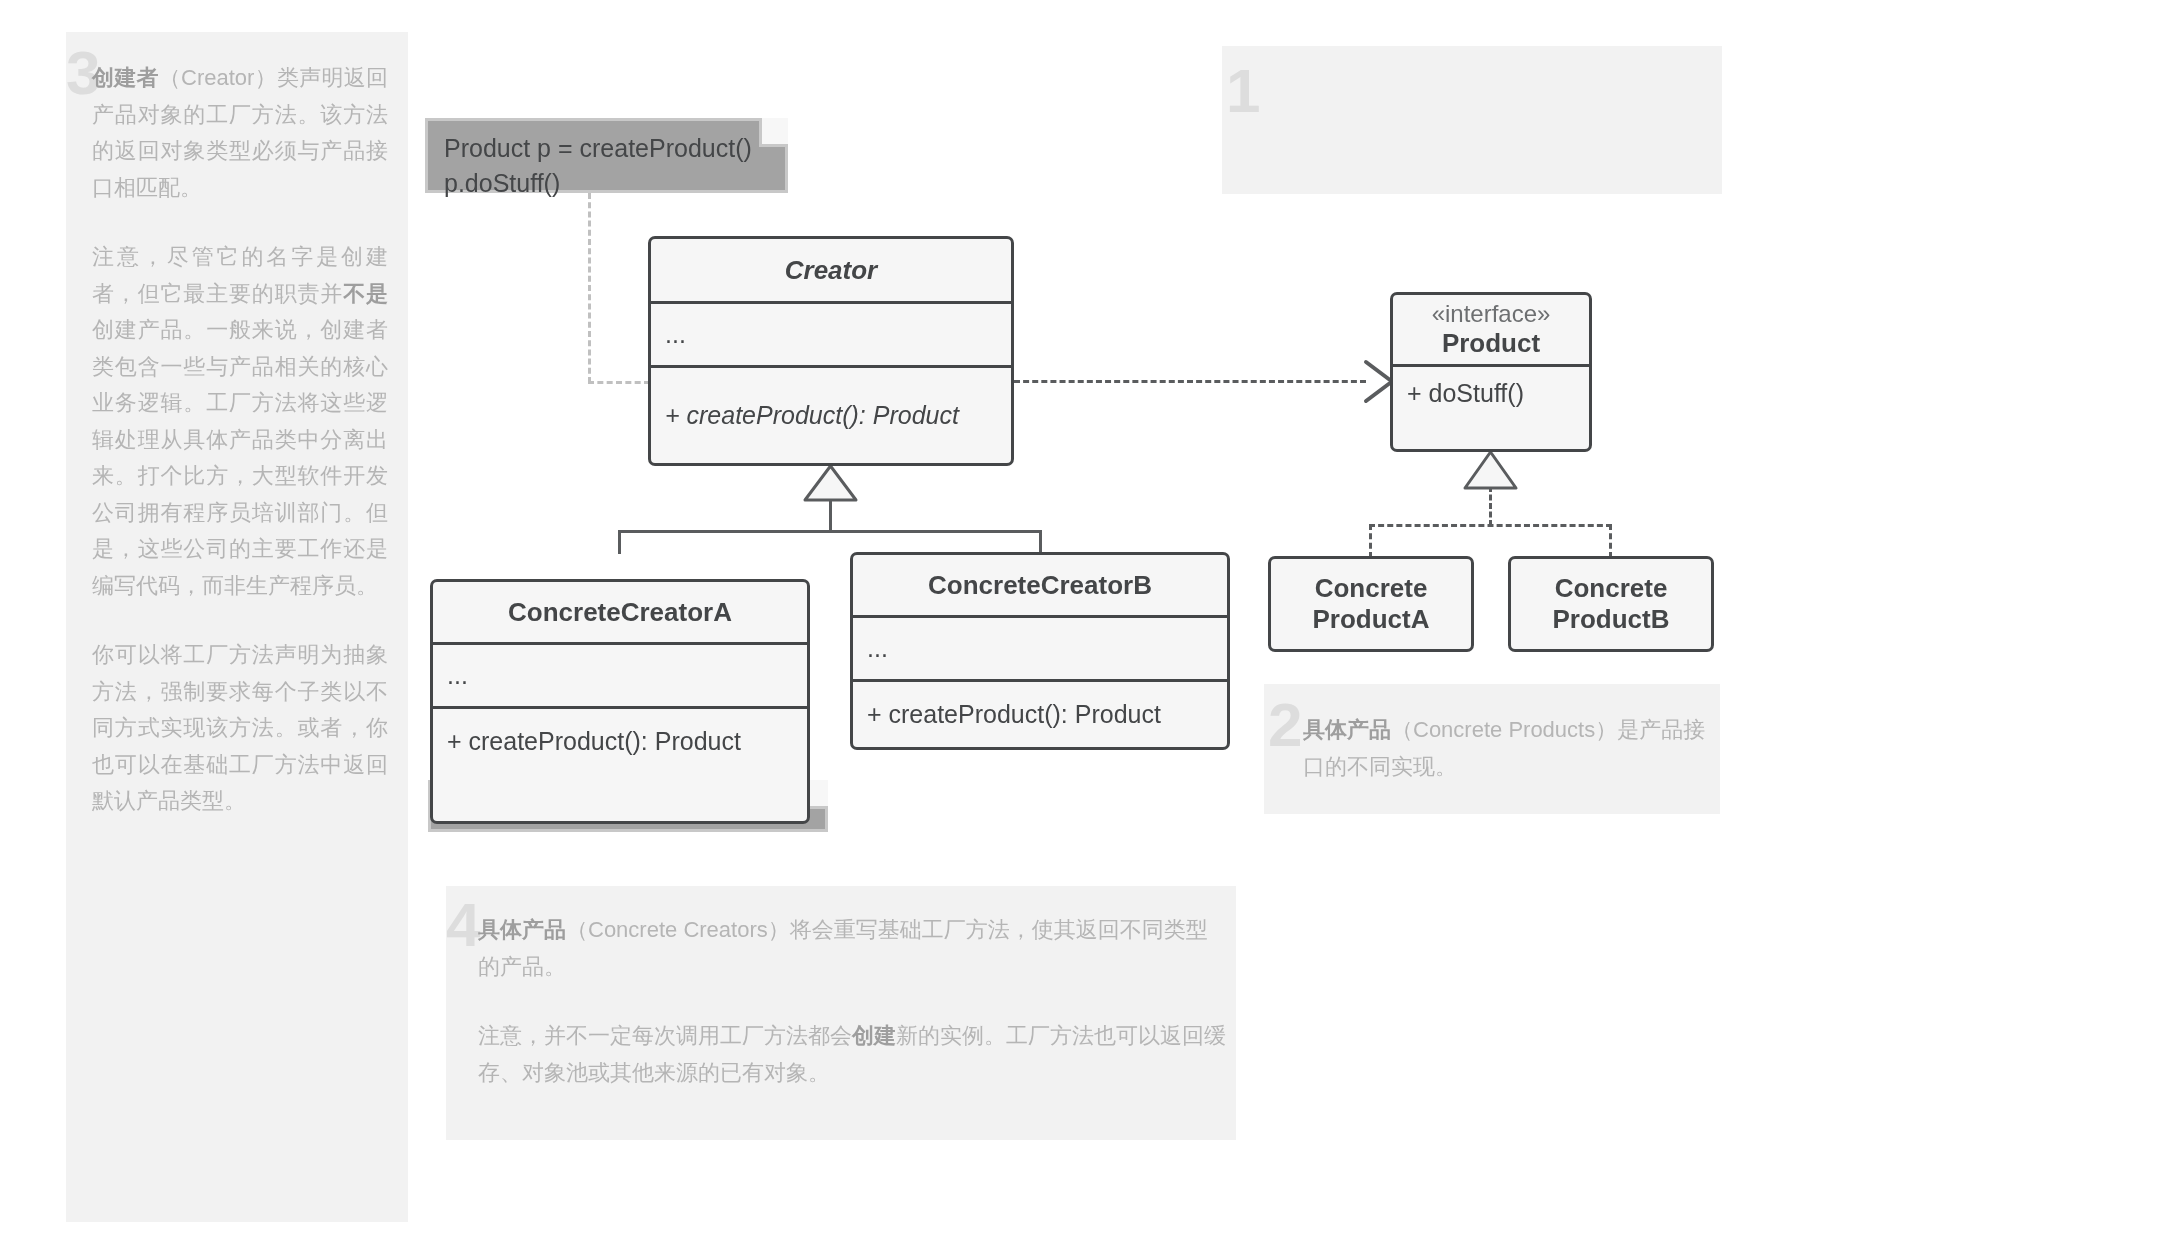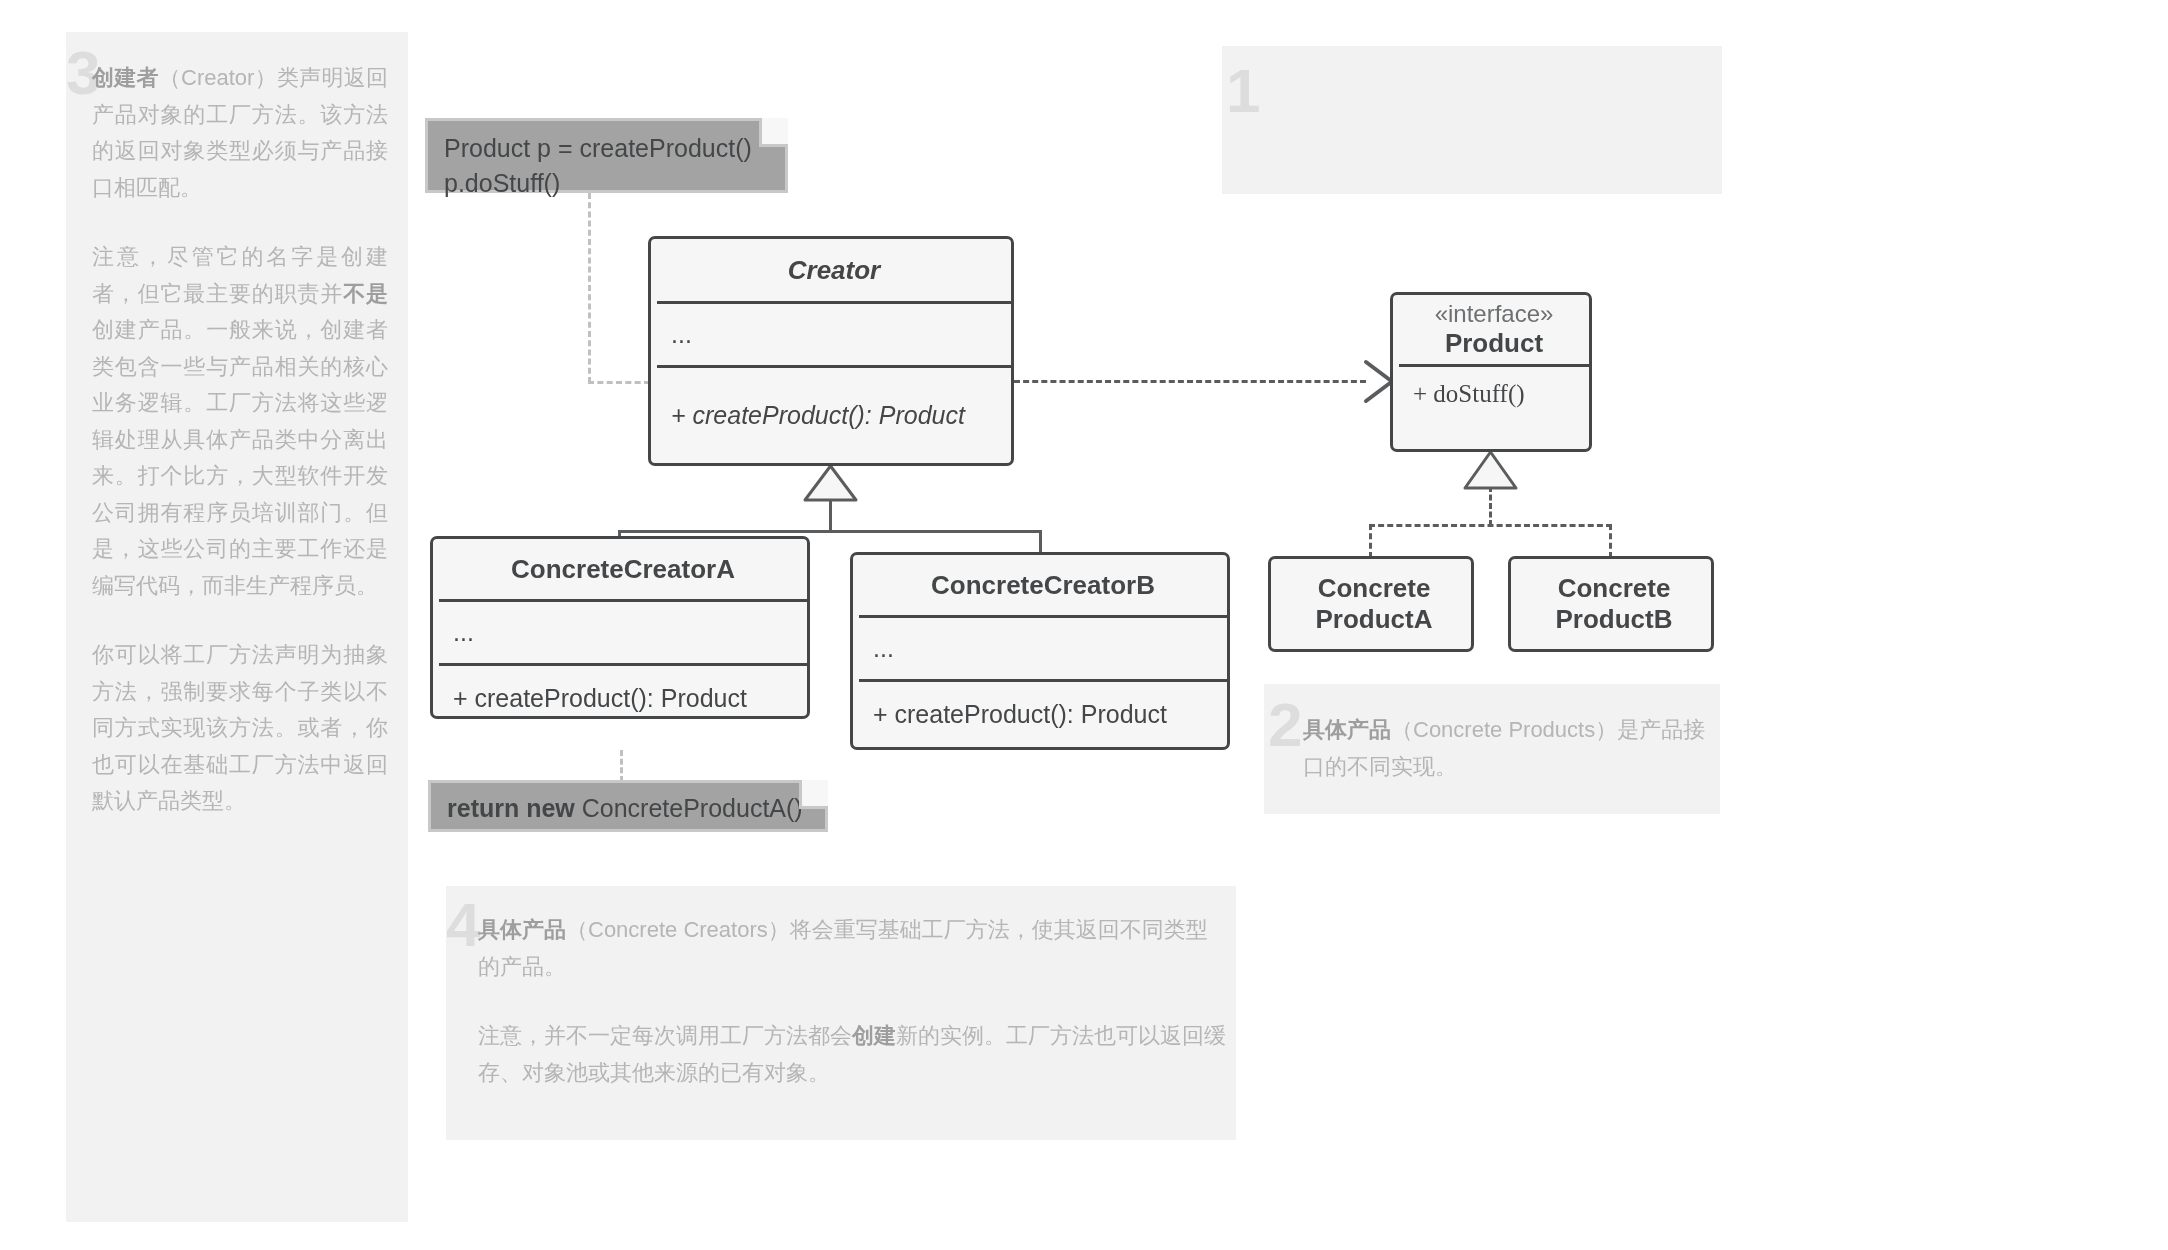--- a/index.html
+++ b/index.html
@@ -63,21 +63,20 @@
   #anno-concrete-creators .body { left: 32px; top: 26px; width: 748px; }
 
   
   .uml {
     position: absolute;
     box-sizing: border-box;
     border: 3px solid #444648;
     border-radius: 7px;
     background: #f6f6f6;
     overflow: hidden;
-    padding-left: 6px;
   }
   .uml .sec {
     box-sizing: border-box;
     padding: 0 14px;
     color: #444648;
   }
   .uml .sec.divider { border-top: 3px solid #444648; }
   .uml .title {
     text-align: center;
     font-weight: bold;
@@ -108,24 +107,24 @@
 
   
   #cls-creator { left: 648px; top: 236px; width: 366px; height: 230px; }
   #cls-creator .title { height: 62px; font-style: italic; }
   #cls-creator .attrs { height: 64px; }
   #cls-creator .ops   { height: 98px; }
 
   
   #cls-product { left: 1390px; top: 292px; width: 202px; height: 160px; }
   #cls-product .title { height: 69px; line-height: 1.18; }
-  #cls-product .ops   { height: 56px; font-family: Liberation Serif, serif; }
-
-  
-  #cls-ccA { left: 430px; top: 536px; width: 380px; height: 183px; }
+  #cls-product .ops   { height: 56px; }
+
+  
+  #cls-ccA { left: 430px; top: 579px; width: 380px; height: 245px; }
   #cls-ccB { left: 850px; top: 552px; width: 380px; height: 198px; }
   .cc .title { height: 60px; }
   .cc .attrs { height: 64px; }
   .cc .ops   { height: 68px; }
 
   
   #cls-cpA { left: 1268px; top: 556px; width: 206px; height: 96px; }
   #cls-cpB { left: 1508px; top: 556px; width: 206px; height: 96px; }
   .cp .title { height: 100%; line-height: 1.2; }
 

